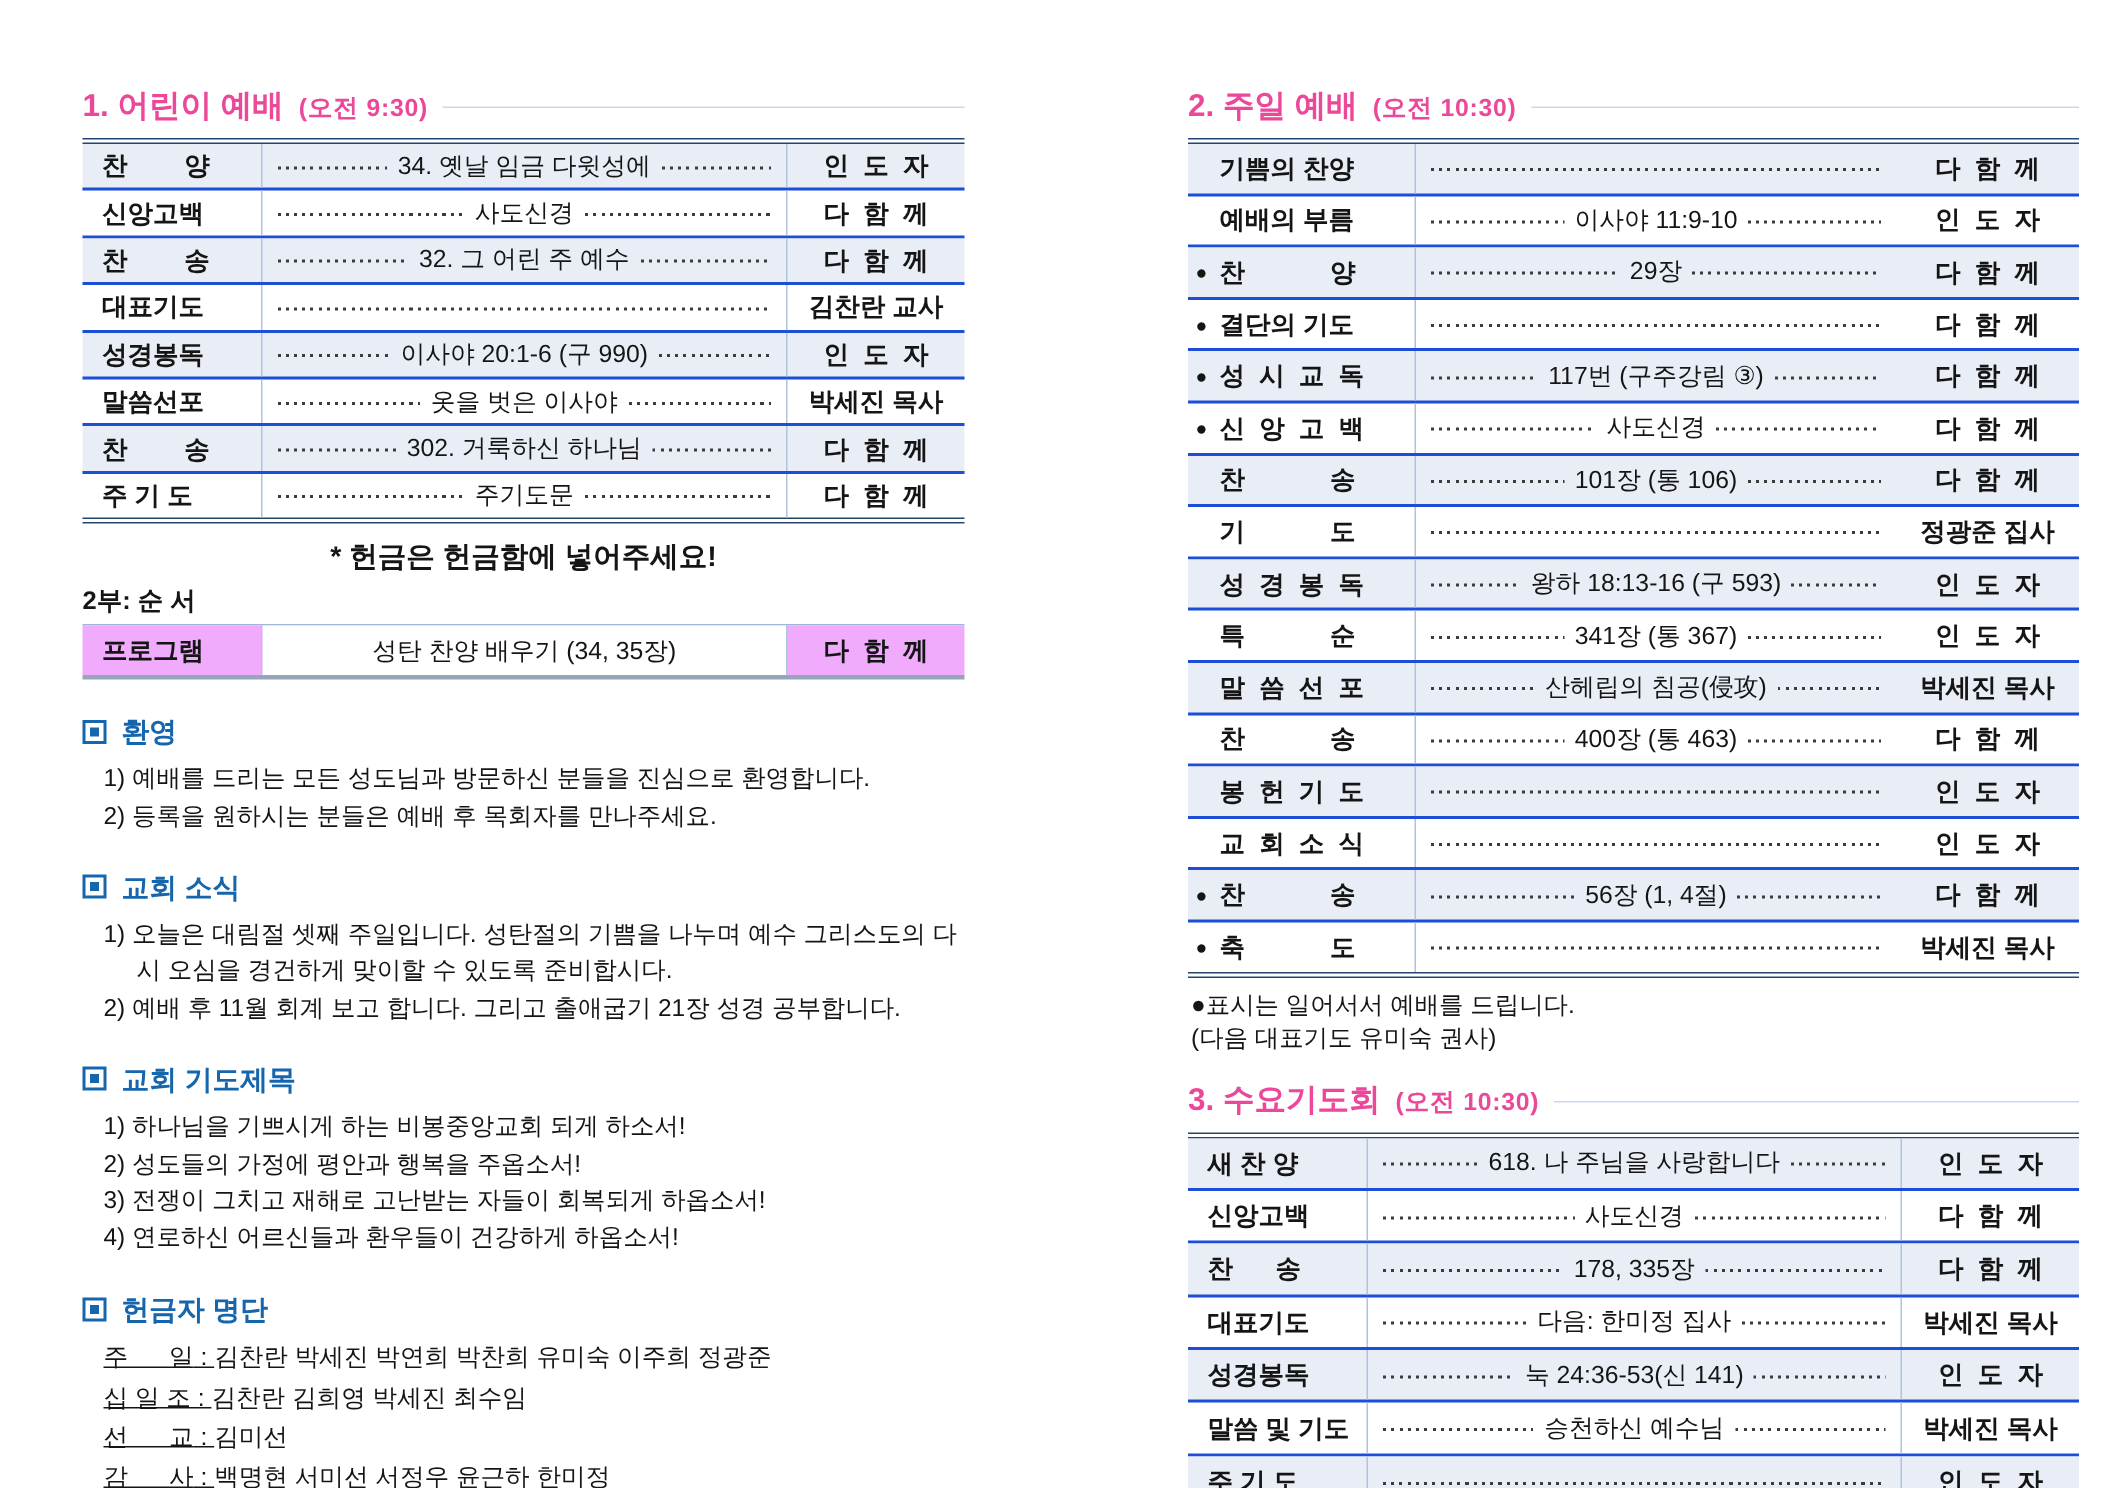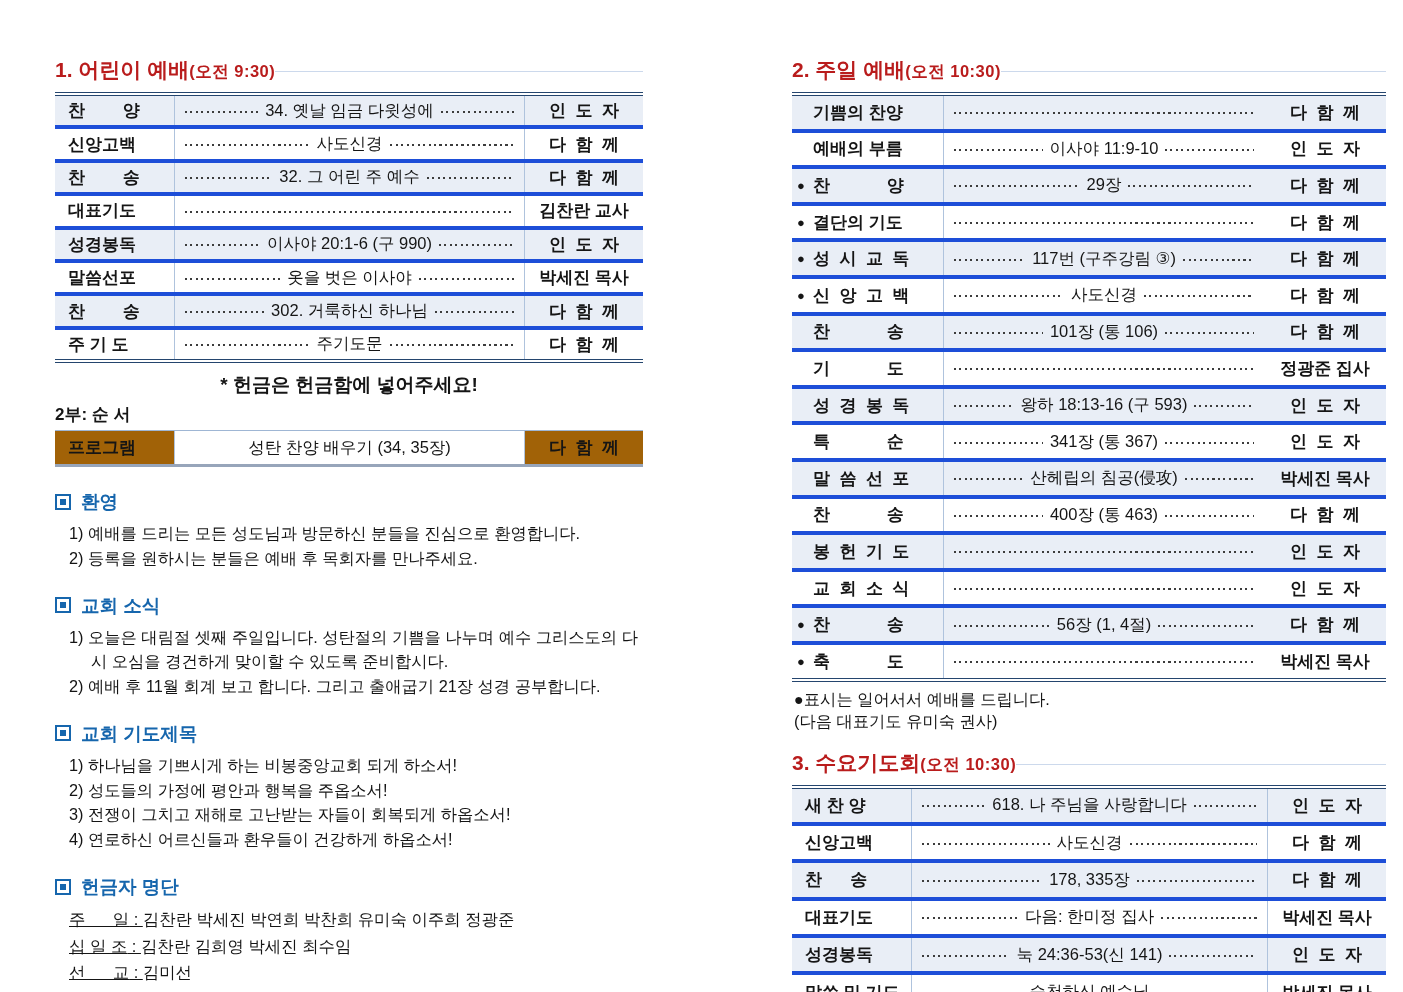--- a/index.html
+++ b/index.html
@@ -3,27 +3,27 @@
 <meta charset="utf-8">
 <style>
   html,body{margin:0;padding:0;background:#ffffff;}
   .page{position:relative;width:1403px;height:992px;background:#fff;overflow:hidden;
         font-family:"Liberation Sans","DejaVu Sans",sans-serif;color:#151515;}
   .col{position:absolute;top:56px;}
   .col-left{left:55px;width:588px;}
   .col-right{left:792px;width:594px;}
 
   
-  .sec-title{display:flex;align-items:baseline;font-size:21px;font-weight:700;color:#b91c1c;}
+  .sec-title{display:flex;align-items:baseline;gap:10px;font-size:21px;font-weight:700;color:#ec4899;}
   .sec-title .time{font-size:16.5px;font-weight:600;letter-spacing:.5px;}
   .sec-title .rule{flex:1;border-bottom:1px solid #ccd9ec;transform:translateY(-5px);}
 
   
   .tbl{margin-top:8px;border-top:4px double #24456e;border-bottom:4px double #24456e;}
-  .row{display:flex;align-items:stretch;border-bottom:4px solid #1d4ed8;}
+  .row{display:flex;align-items:stretch;border-bottom:2px solid #1d4ed8;}
   .row:last-child{border-bottom:none;}
   .row:nth-child(odd){background:#e9eef6;}
   .t1 .row{height:29.4px;}
   .t2 .row{height:32.6px;}
   .t3 .row{height:33.4px;}
   .c-label{display:flex;align-items:center;border-right:1px solid #afc3dd;
            font-weight:600;font-size:17px;}
   .t1 .c-label,.t3 .c-label{width:120px;padding-left:13px;box-sizing:border-box;}
   .t2 .c-label{width:152px;padding-left:5px;box-sizing:border-box;}
   .lt{white-space:pre;}
@@ -33,21 +33,21 @@
   .ct{padding:0 7px;white-space:pre;}
   .dots{flex:1;height:2px;align-self:center;margin-top:2px;
         background:repeating-linear-gradient(to right,#3c3c3c 0 2px,transparent 2px 5.5px);}
   .c-by{display:flex;align-items:center;justify-content:center;font-weight:600;font-size:17px;}
   .t1 .c-by,.t3 .c-by{width:118px;border-left:1px solid #afc3dd;}
   .t2 .c-by{width:122px;}
   .bt{white-space:pre;}
 
   
   .prog{margin-top:4px;border-top:1px solid #9fb6d4;border-bottom:3px solid #97a5ba;}
-  .prog .row{height:33px;background:#a16207;}
+  .prog .row{height:33px;background:#f0abfc;}
 
   .note-offering{text-align:center;font-weight:700;font-size:19px;margin:9px 0 5px;}
   .part2-label{font-weight:700;font-size:17px;margin:4px 0 2px;white-space:pre;}
 
   
   .nsec{margin-top:22px;}
   .nsec-h{display:flex;align-items:center;gap:10px;color:#1666ad;font-weight:700;font-size:18.5px;margin-bottom:7px;}
   .sq{width:12px;height:12px;border:2px solid #1666ad;display:inline-flex;align-items:center;justify-content:center;flex:0 0 auto;}
   .sq::after{content:"";width:6px;height:6px;background:#1666ad;}
   .itm{font-size:16.3px;line-height:1.52;padding-left:36px;text-indent:-22px;color:#141414;}

